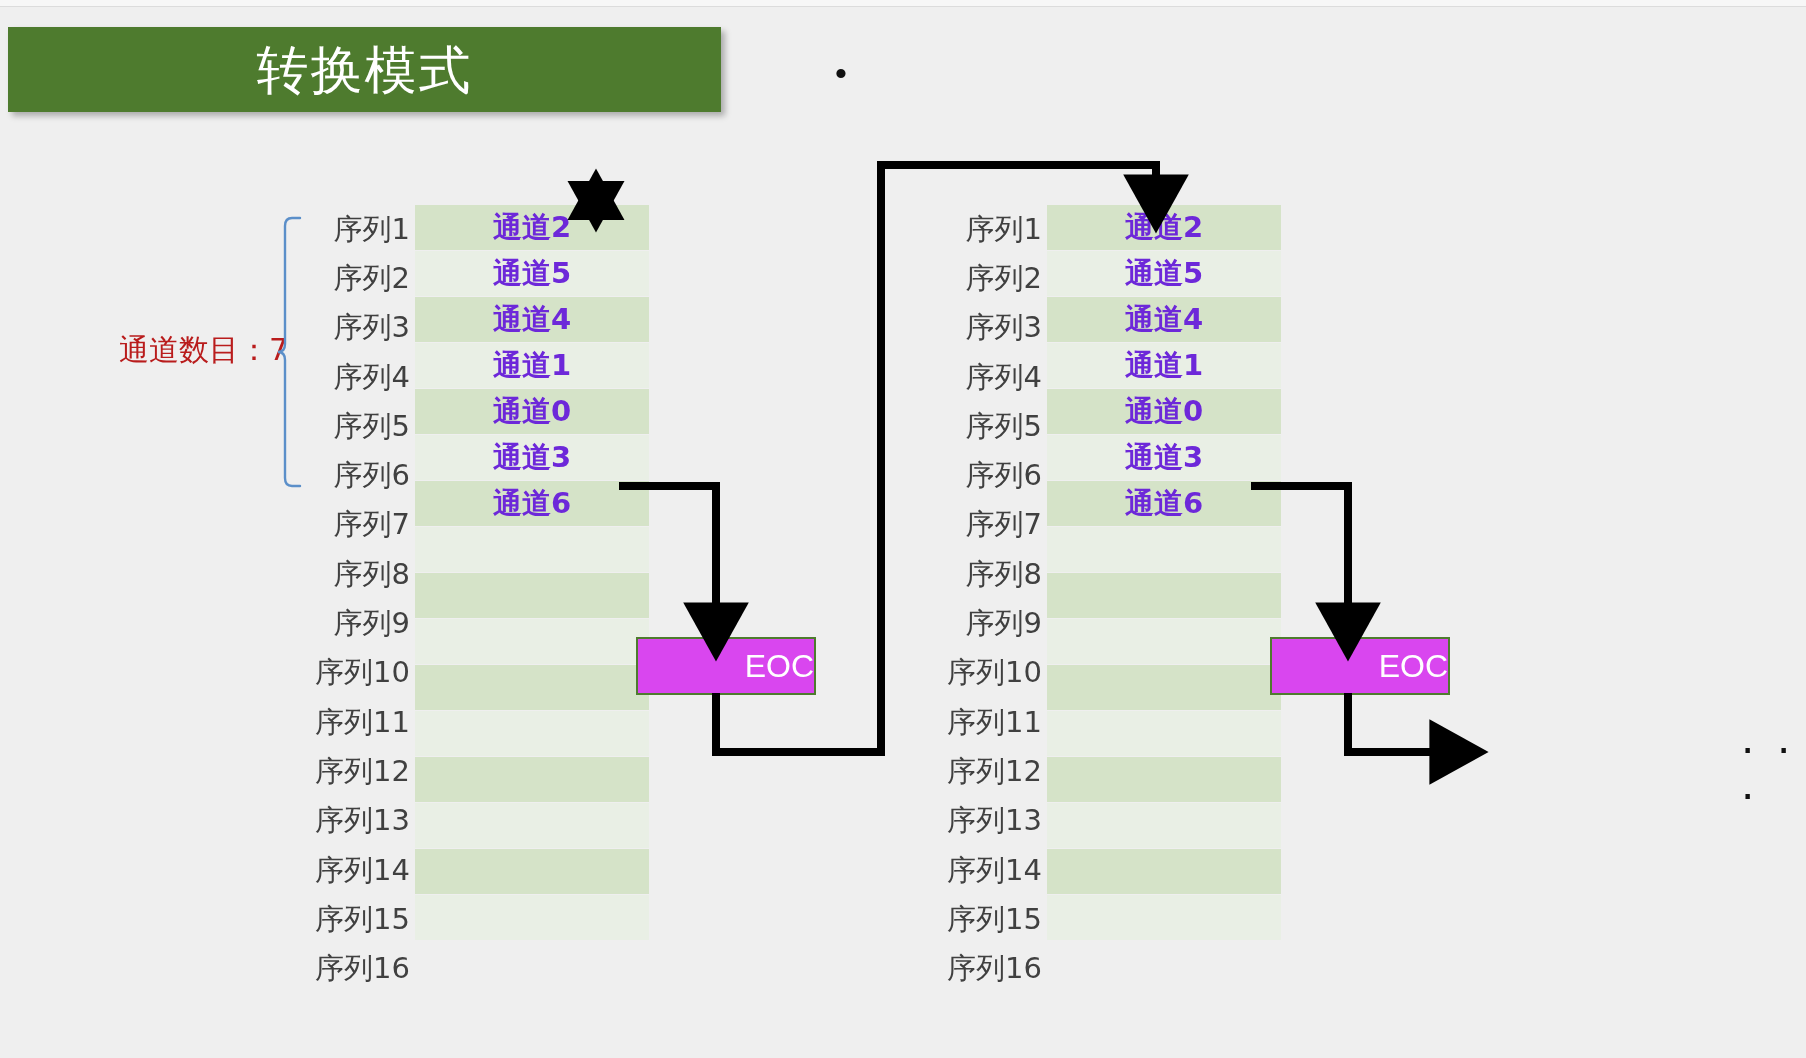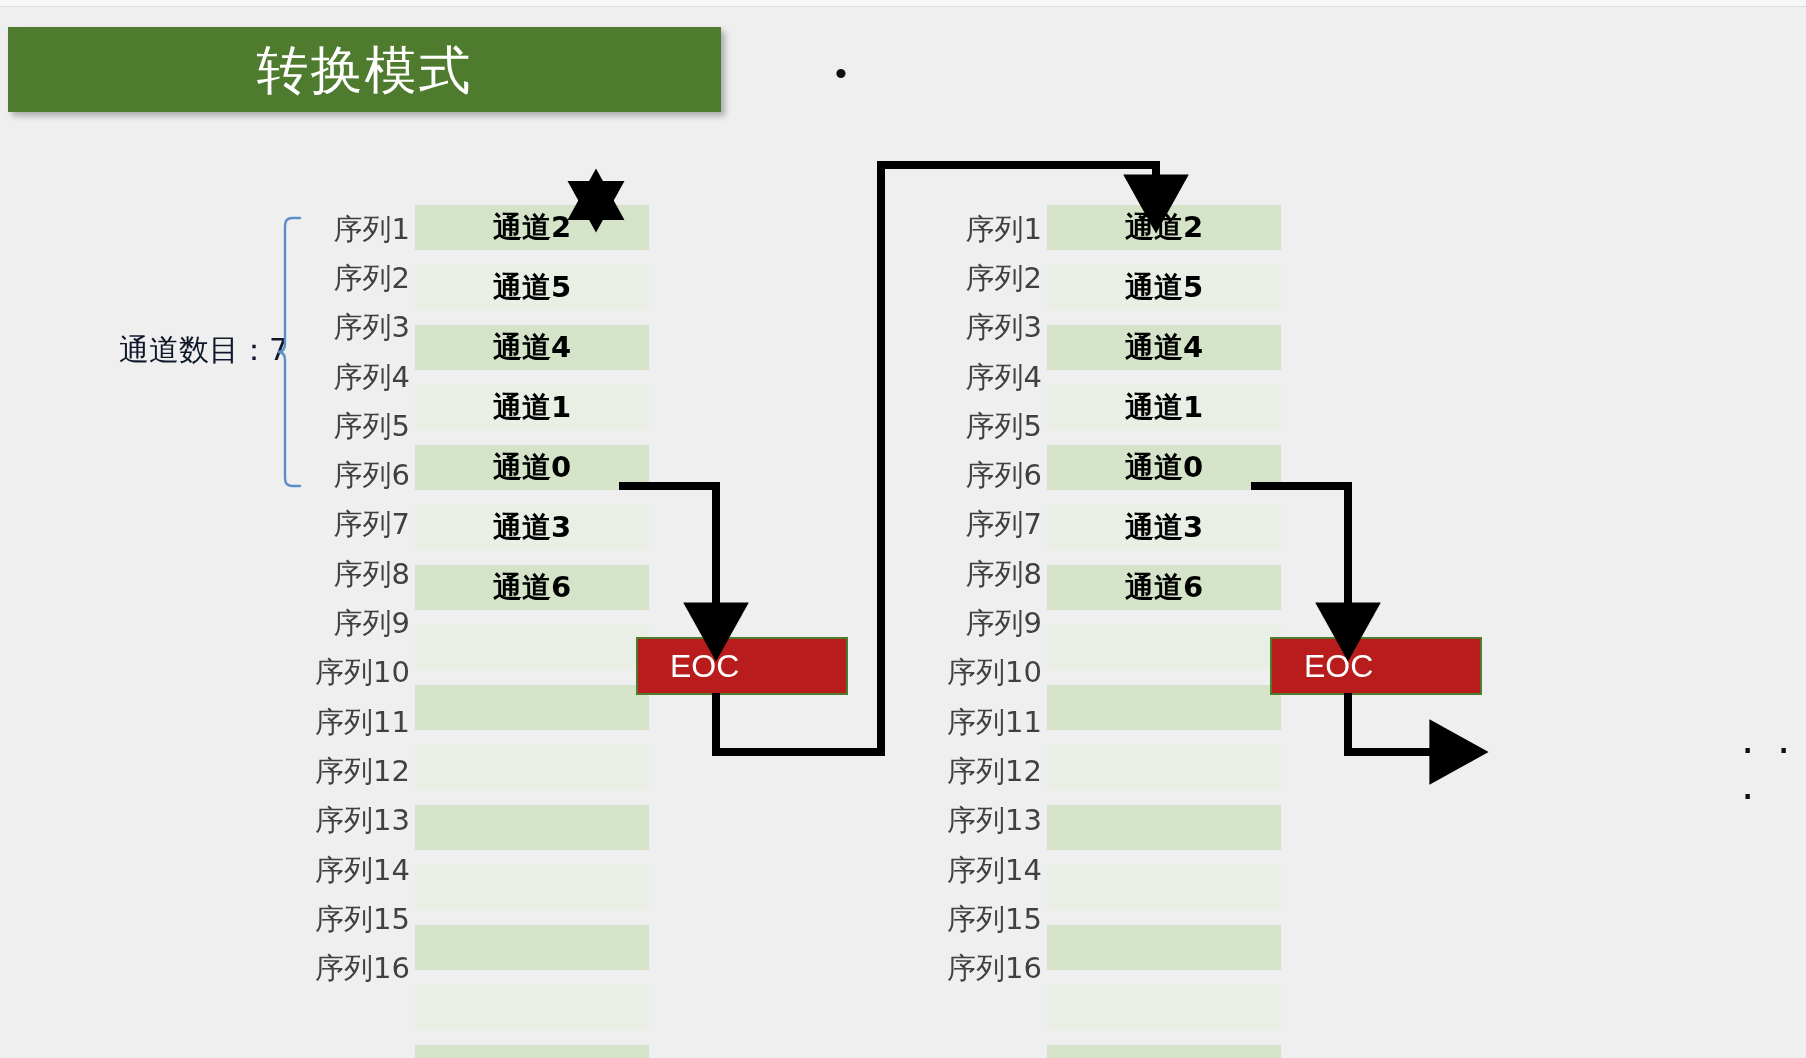--- a/index.html
+++ b/index.html
@@ -47,41 +47,41 @@
   .seq-group{position:absolute;}
   .seq-row{position:relative;height:49.3px;}
   .seq-label{
     position:absolute;right:0;top:0;height:49.3px;
     display:flex;align-items:center;justify-content:flex-end;
     font-size:29px;color:#404040;white-space:nowrap;
     font-family:"DejaVu Sans","Liberation Sans",sans-serif;
   }
   .chan-col{position:absolute;top:0;width:234px;}
   .chan-cell{
-    height:45px;margin-bottom:15px;
+    height:45px;margin-bottom:1px;
     display:flex;align-items:center;justify-content:center;
-    font-size:29px;font-weight:bold;color:#000000;
+    font-size:29px;font-weight:bold;color:#6d28d9;
     font-family:"DejaVu Sans","Liberation Sans",sans-serif;
   }
   .chan-cell.dark{background:#d5e3c8;}
   .chan-cell.light{background:#e9efe5;}
 
   
   .eoc-box{
     position:absolute;width:176px;height:54px;
-    background:#b91c1c;border:2px solid #4e7b2e;
-    display:flex;align-items:center;justify-content:flex-start;padding-left:32px;
+    background:#d946ef;border:2px solid #4e7b2e;
+    display:flex;align-items:center;justify-content:flex-end;
   }
   .eoc-box .t{color:#fff;font-size:32px;
     font-family:"Liberation Sans","DejaVu Sans",sans-serif;}
 
   
   .count-label{
     position:absolute;left:88px;top:330px;width:200px;
-    font-size:30px;color:#0f172a;white-space:nowrap;text-align:right;
+    font-size:30px;color:#b91c1c;white-space:nowrap;text-align:right;
     font-family:"DejaVu Sans","Liberation Sans",sans-serif;
   }
 
   
   .ellipsis{
     position:absolute;left:1740px;top:724px;
     font-size:46px;color:#111;letter-spacing:4px;line-height:1;
     font-family:"Liberation Sans","DejaVu Sans",sans-serif;
   }
 

